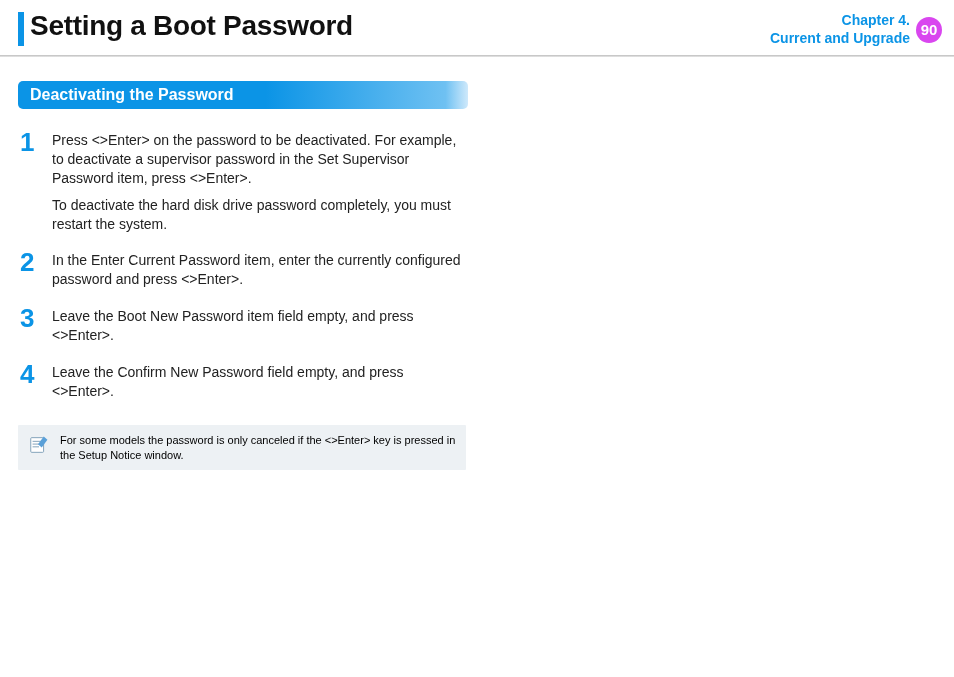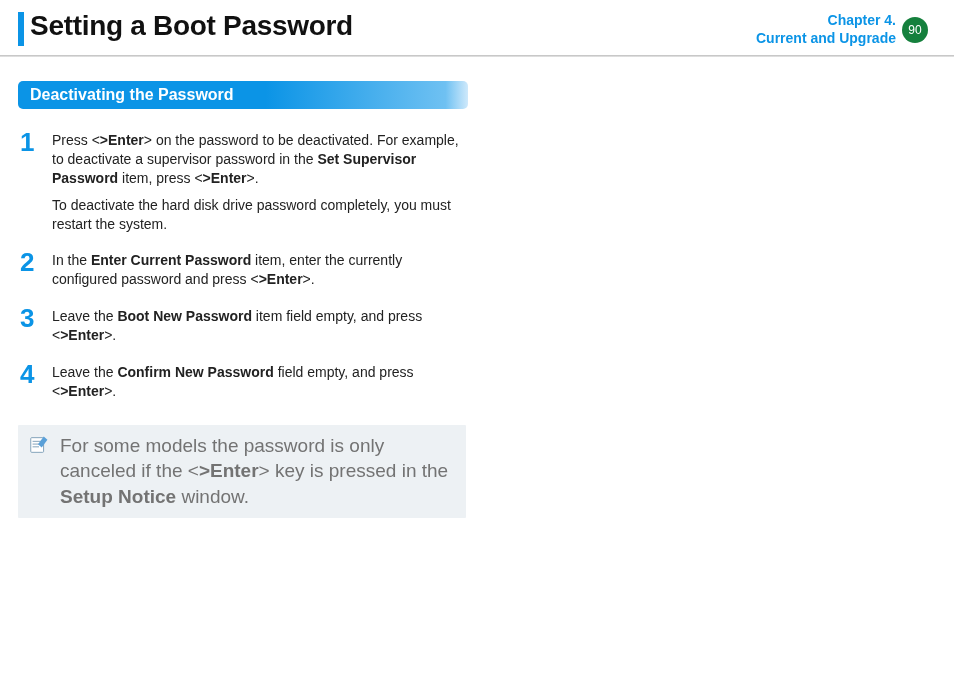--- a/index.html
+++ b/index.html
@@ -6,21 +6,21 @@
   body {
     width: 954px;
     height: 677px;
     font-family: "Myriad Pro", "Segoe UI", Arial, sans-serif;
     background: #ffffff;
     position: relative;
     overflow: hidden;
   }
   .header {
     position: relative;
-    padding: 10px 26px 6px 18px;
+    padding: 10px 12px 6px 18px;
     display: flex;
     align-items: flex-start;
     justify-content: space-between;
   }
   .title-wrap {
     display: flex;
     align-items: stretch;
   }
   .title-bar {
     width: 6px;
@@ -45,24 +45,24 @@
     text-align: right;
     font-size: 14px;
     font-weight: 700;
     color: #0b94e6;
     line-height: 1.25;
   }
   .page-badge {
     width: 26px;
     height: 26px;
     border-radius: 50%;
-    background: #15803d;
+    background: #d946ef;
     color: #fff;
-    font-size: 12px;
-    font-weight: 400;
+    font-size: 15px;
+    font-weight: 700;
     display: flex;
     align-items: center;
     justify-content: center;
   }
   .hr {
     height: 2px;
     width: 100%;
     background: linear-gradient(to bottom, #bdbdbd 0%, #e8e8e8 100%);
     margin-top: 2px;
   }
@@ -107,27 +107,27 @@
   ol.steps > li .num {
     position: absolute;
     left: 2px;
     top: -6px;
     font-size: 26px;
     font-weight: 700;
     color: #0b94e6;
   }
   ol.steps > li p { margin-bottom: 8px; }
   ol.steps > li p:last-child { margin-bottom: 0; }
-  .b { font-weight: 700; }
+  .b { font-weight: 400; }
   .note {
     margin-top: 24px;
     background: #edf1f4;
     padding: 8px 10px 8px 42px;
-    font-size: 19px;
-    color: #737373;
+    font-size: 11px;
+    color: #000000;
     line-height: 1.35;
     position: relative;
     width: 448px;
     border-radius: 1px;
   }
   .note .note-icon {
     position: absolute;
     left: 10px;
     top: 9px;
     width: 22px;

